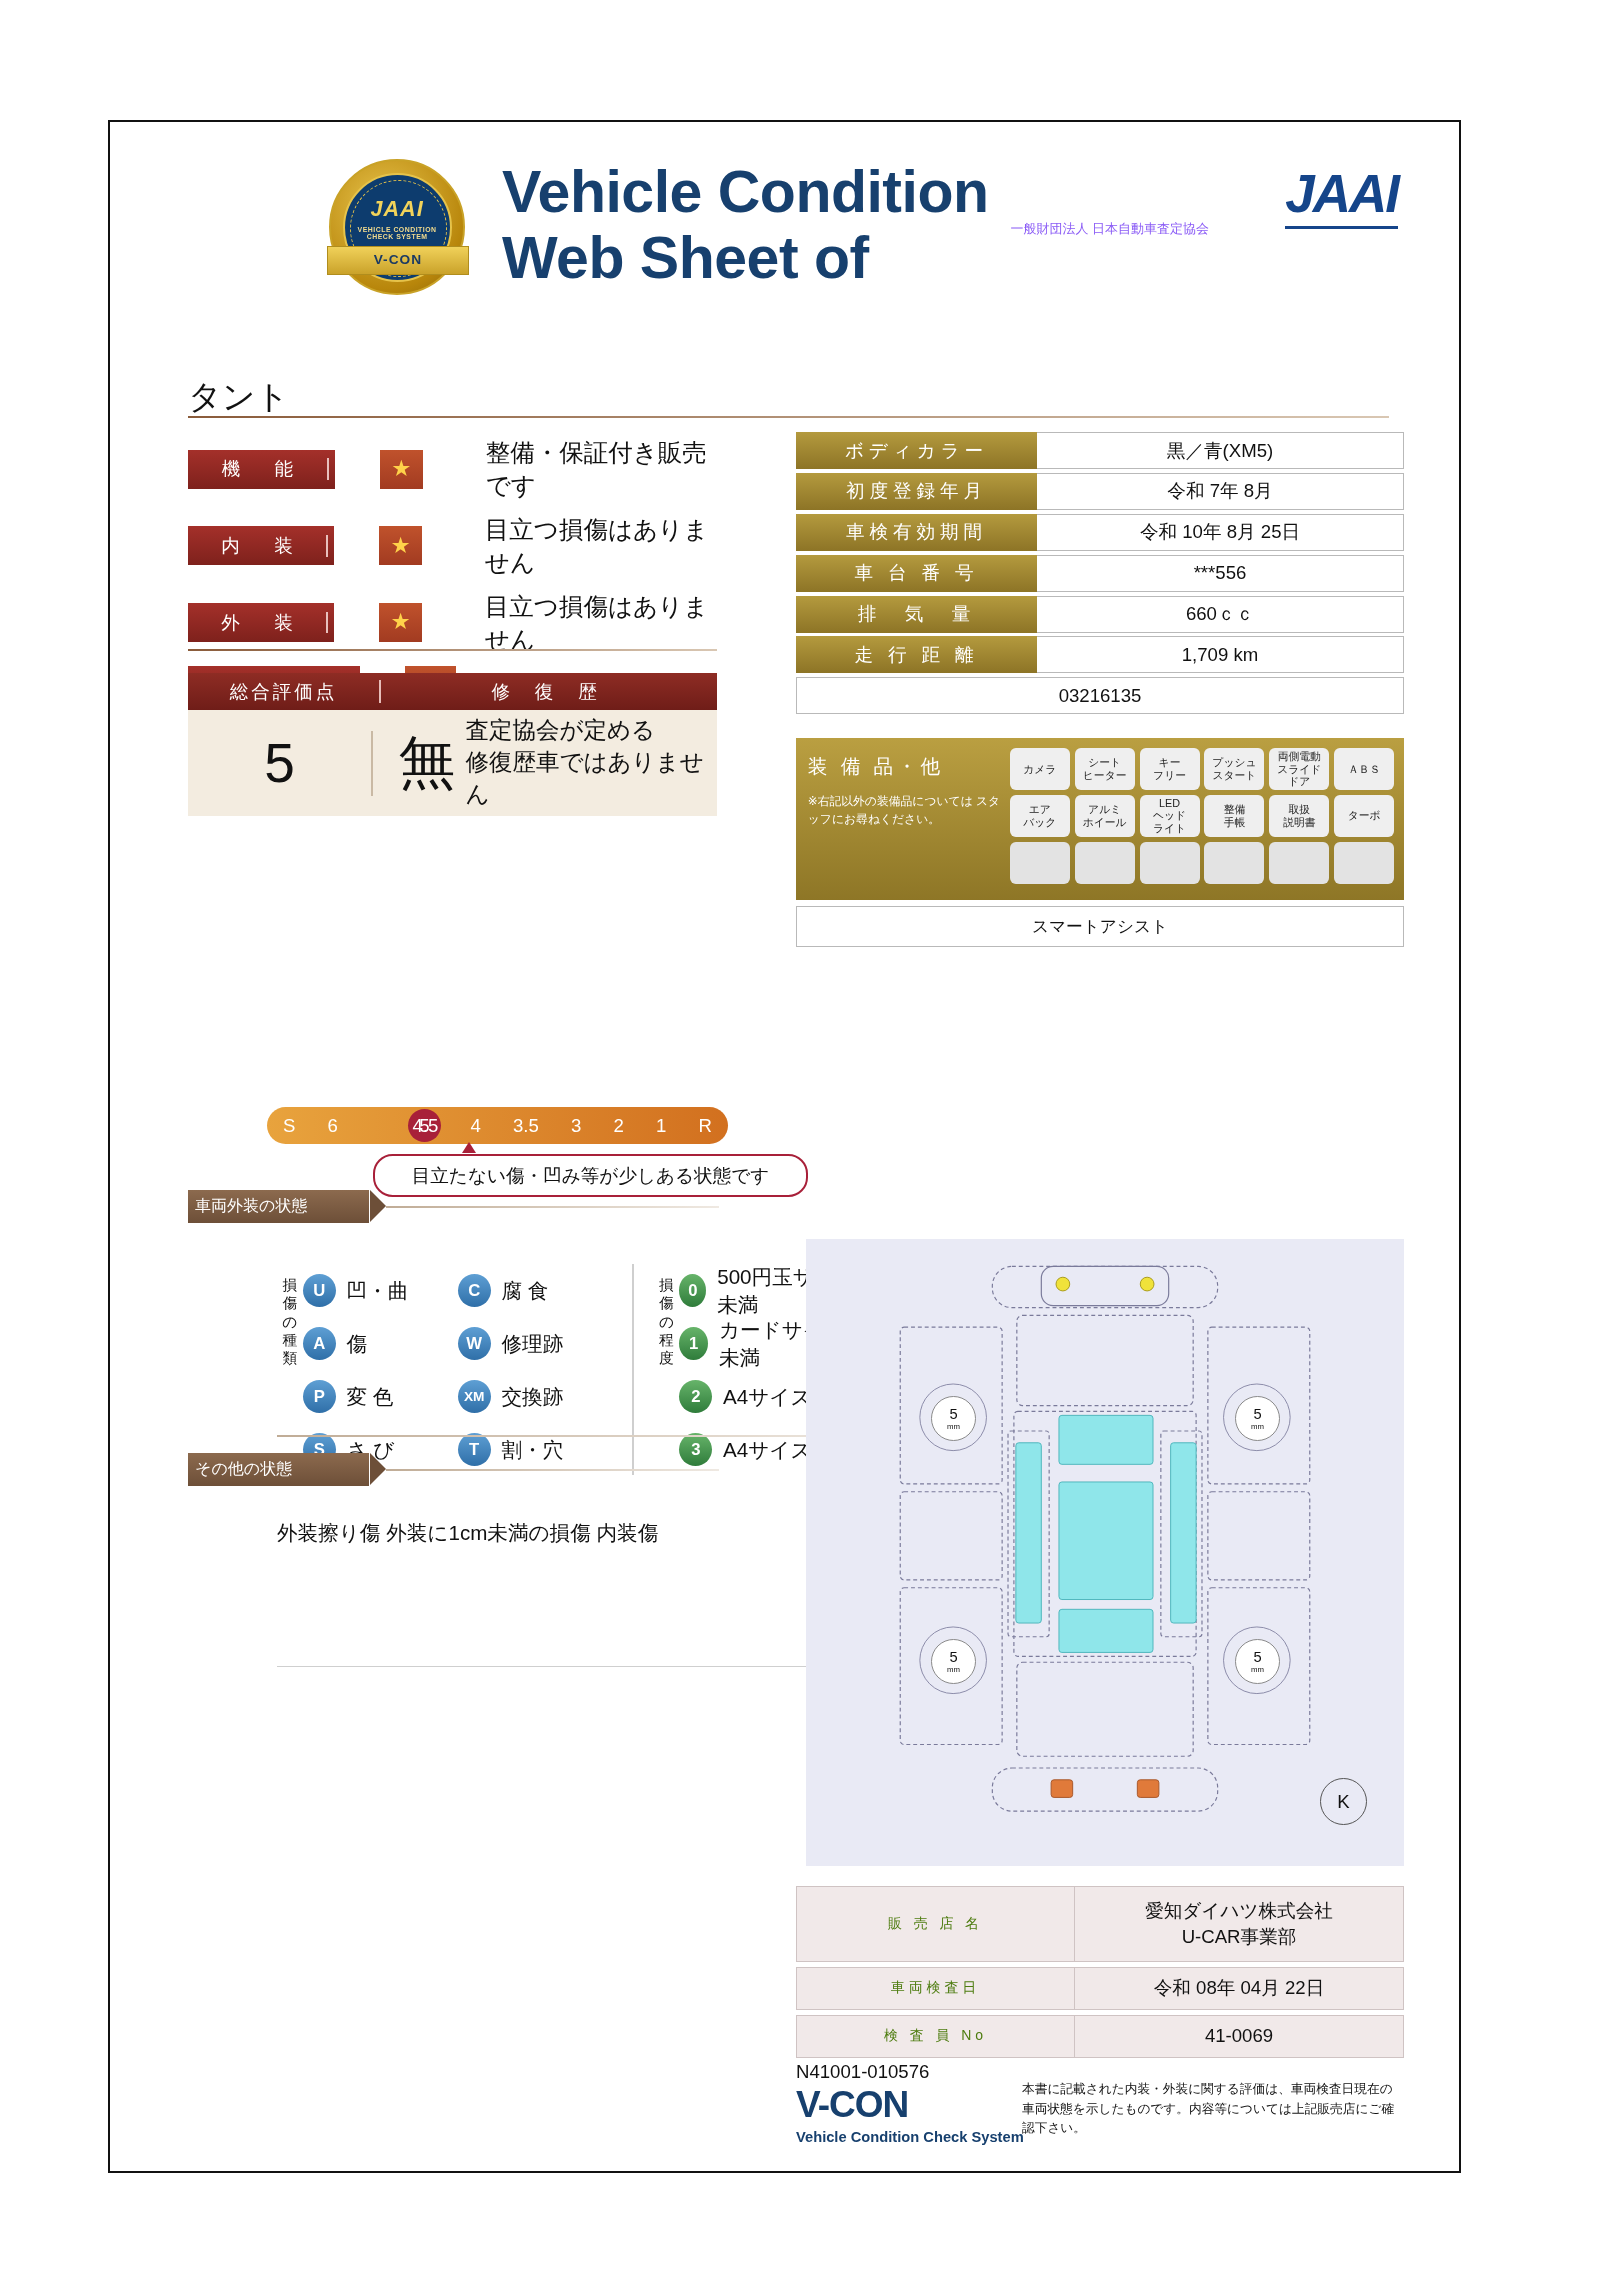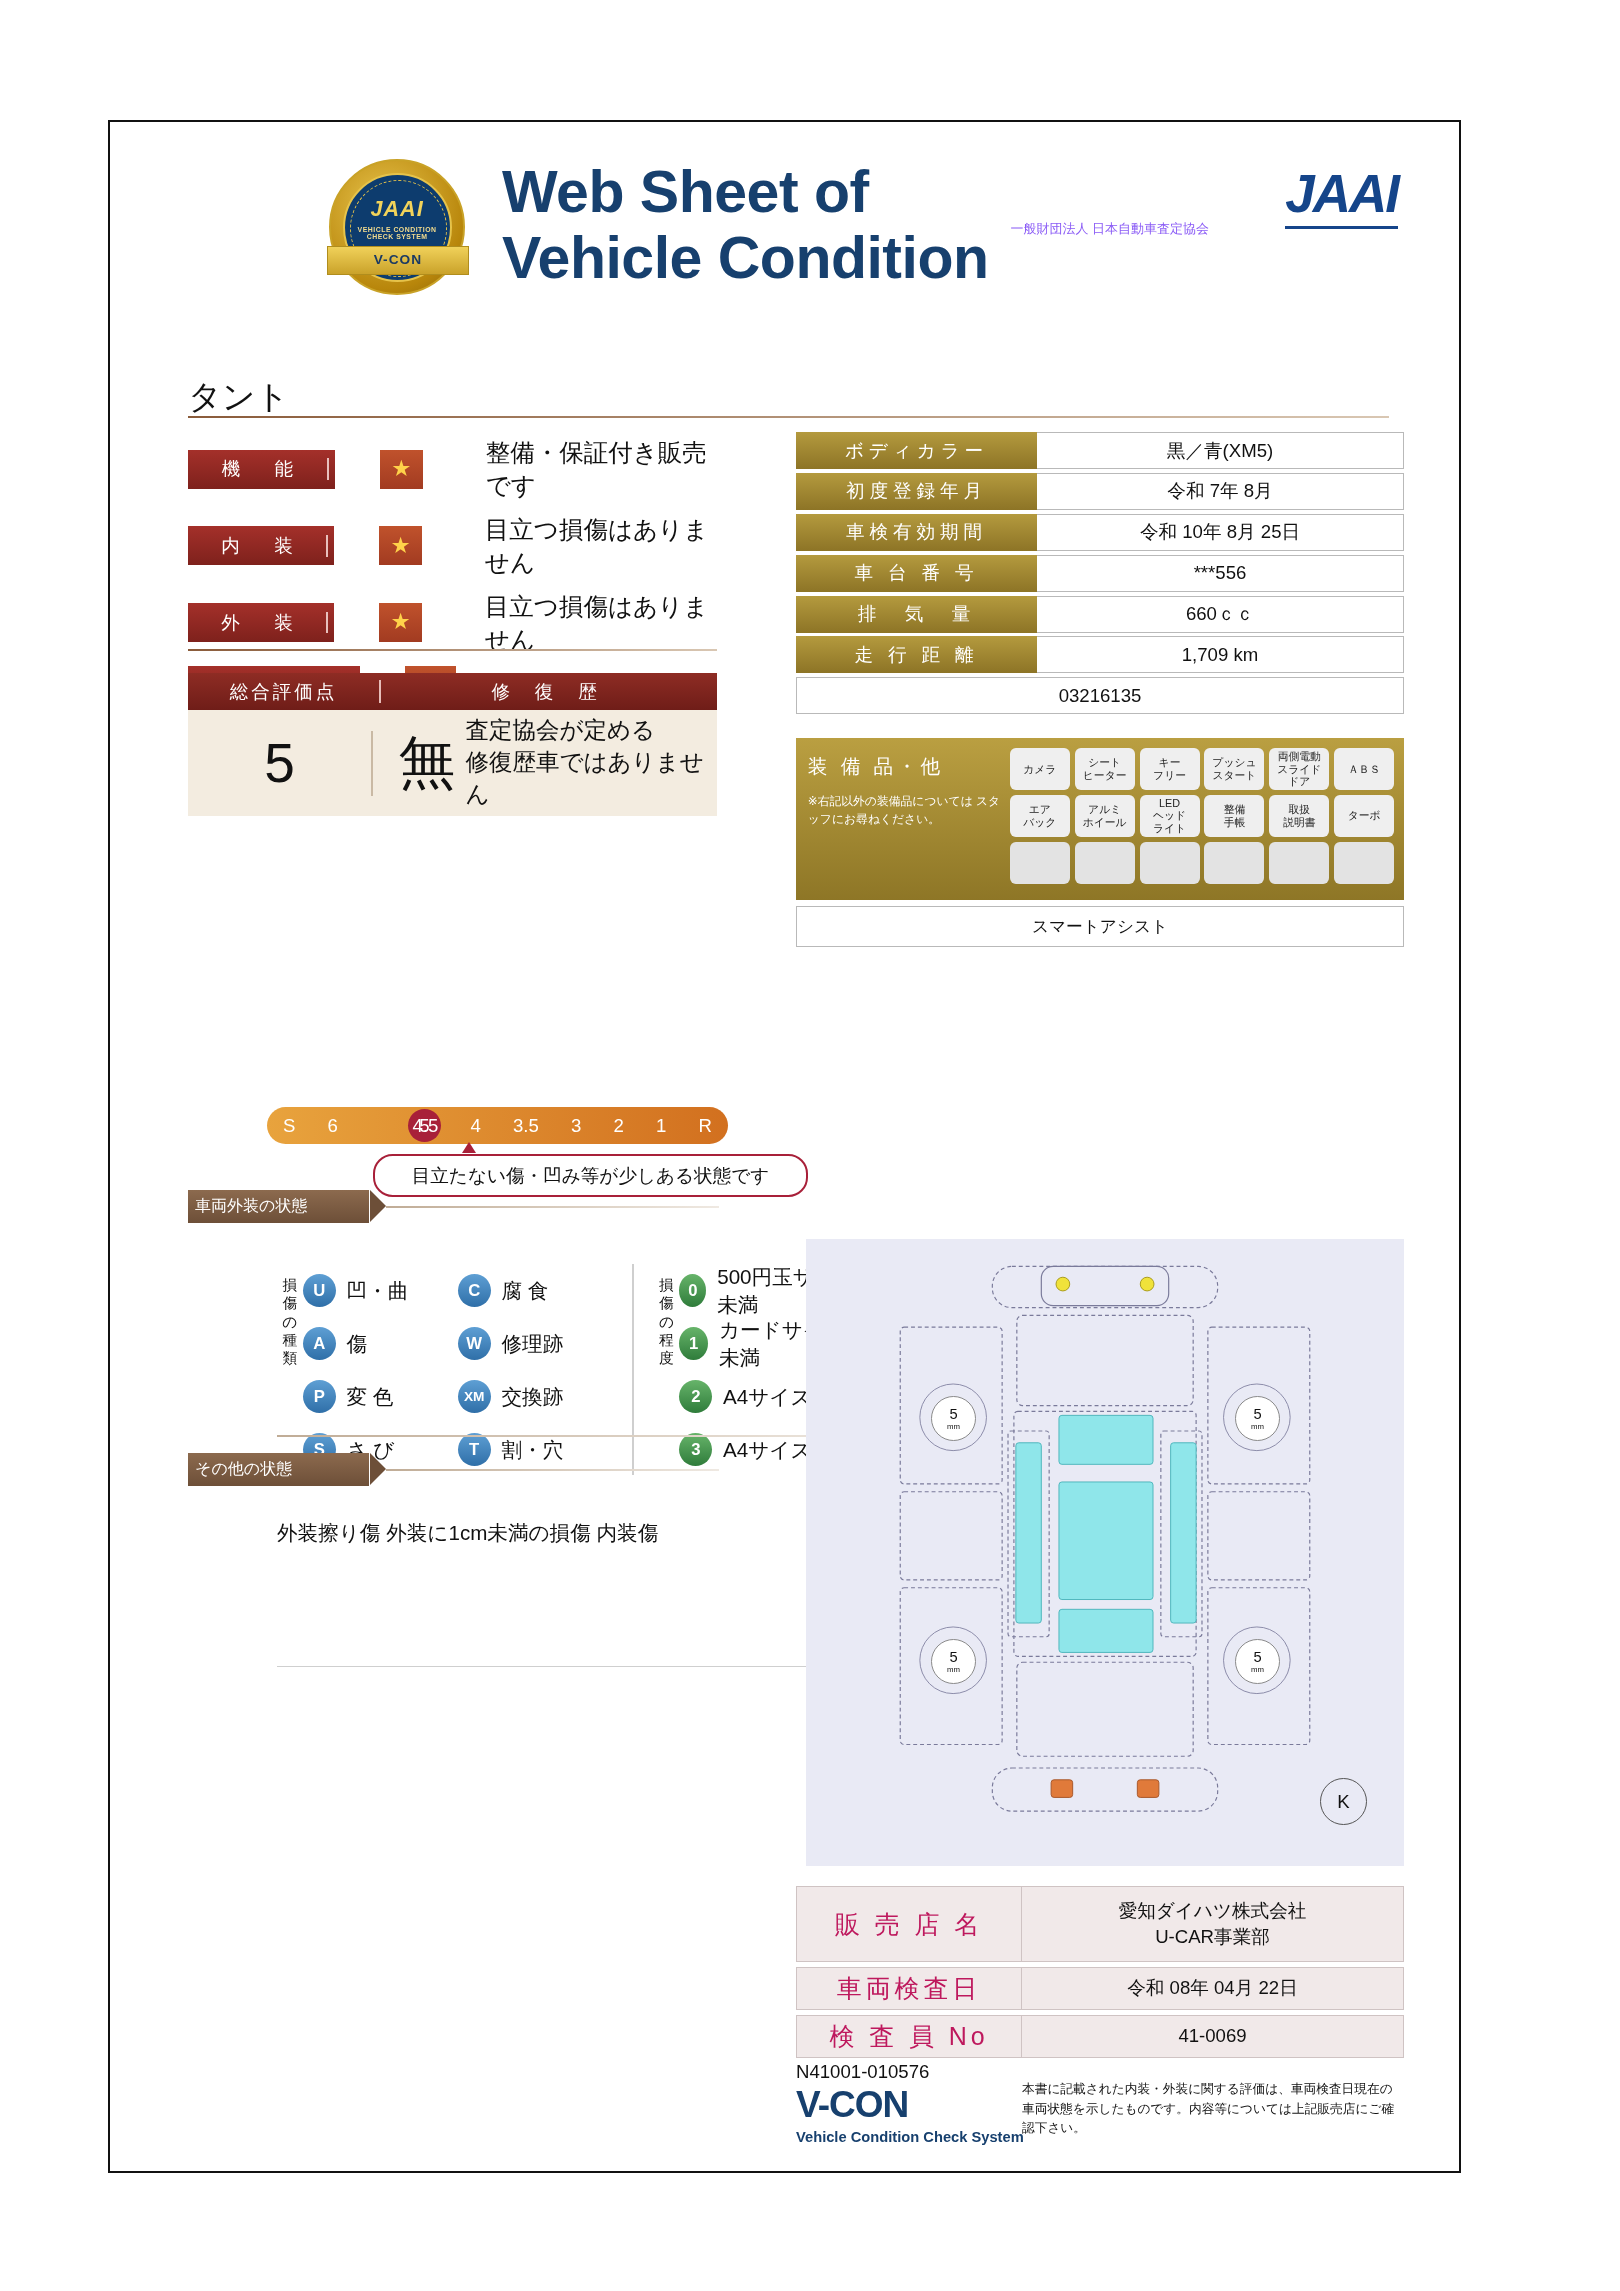--- a/index.html
+++ b/index.html
@@ -93,21 +93,21 @@
 
   
   .diagram{position:absolute;left:696px;top:1117px;width:598px;height:627px;background:#e9eaf5;}
   .dmark{position:absolute;width:43px;height:43px;border-radius:50%;background:#fff;border:1px solid #8a8a8a;display:flex;flex-direction:column;align-items:center;justify-content:center;font-size:14.7px;color:#111;}
   .dmark small{font-size:7.8px;}
   .kmark{position:absolute;right:37px;bottom:41px;width:45px;height:45px;border-radius:50%;border:1px solid #555;background:#e9eaf5;display:flex;align-items:center;justify-content:center;font-size:18.6px;color:#111;}
 
   
   .dealer{position:absolute;left:686px;top:1764px;width:608px;}
   .drow{display:flex;margin-bottom:4.9px;}
-  .dk{width:226px;background:#f1e9e9;border:1px solid #cfc3c3;box-sizing:border-box;display:flex;align-items:center;justify-content:center;font-size:25px;color:#be185d;letter-spacing:3.9px;}
+  .dk{width:279px;background:#f1e9e9;border:1px solid #cfc3c3;box-sizing:border-box;display:flex;align-items:center;justify-content:center;font-size:14px;color:#4d7c0f;letter-spacing:3.9px;}
   .dv{flex:1;background:#f1e9e9;border:1px solid #cfc3c3;border-left:none;box-sizing:border-box;display:flex;align-items:center;justify-content:center;font-size:18.6px;color:#111;text-align:center;line-height:1.4;}
   .d1{height:76px;}
   .d2{height:43px;}
 
   
   .ftr-no{position:absolute;left:686px;top:1939px;font-size:18.6px;color:#111;}
   .ftr-vcon{position:absolute;left:686px;top:1962px;font-size:37px;font-weight:bold;color:#17406e;letter-spacing:-1px;}
   .ftr-vsub{position:absolute;left:686px;top:2007px;font-size:14.7px;font-weight:bold;color:#17406e;}
   .ftr-note{position:absolute;left:912px;top:1958px;width:382px;font-size:12.7px;line-height:1.55;color:#111;}
 </style>
@@ -122,22 +122,22 @@
         <div class="seal-outer"></div>
         <div class="seal-inner">
           <div class="seal-ring"></div>
           <div class="seal-txt seal-jaai">JAAI</div>
           <div class="seal-txt seal-sub">VEHICLE CONDITION CHECK SYSTEM</div>
         </div>
         <div class="ribbon">V-CON</div>
       </div>
 
       <div class="title">
+        <div>Vehicle Condition</div>
         <div>Web Sheet of</div>
-        <div>Vehicle Condition</div>
       </div>
 
       <div class="jaai-logo">
         <div class="mark">JAAI</div>
       </div>
       <div class="jaai-sub-left">一般財団法人 日本自動車査定協会</div>
     </div>
 
     <div class="model">タント</div>
     <div class="rule" style="left:78px;top:294px;width:1201px;"></div>

